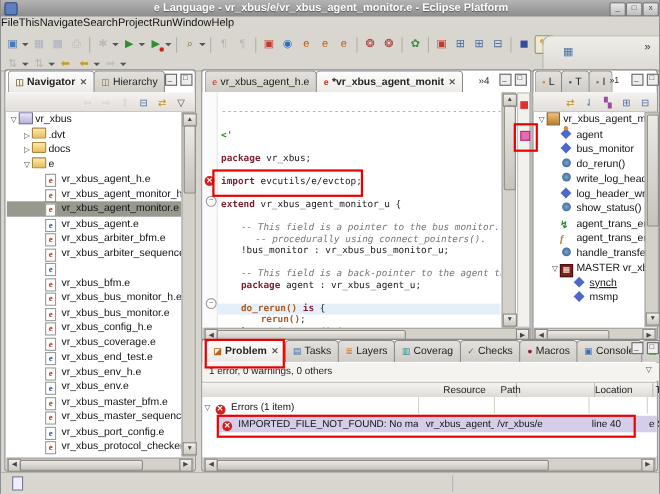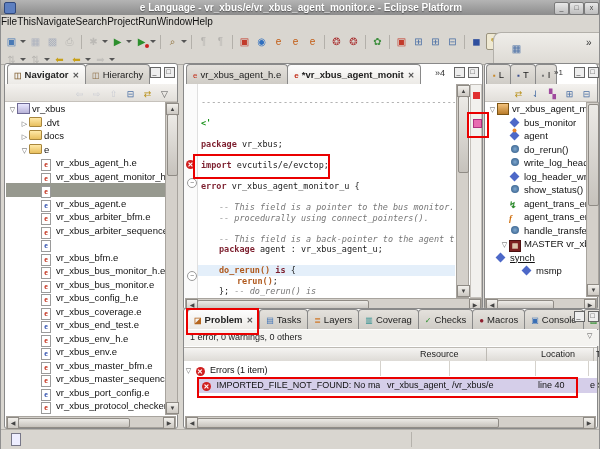--- a/index.html
+++ b/index.html
@@ -128,21 +128,21 @@
 <div class="abs" style="left:4px;top:84px;width:172px;height:17px;background:linear-gradient(#f4f2ef,#e2dfda);border-bottom:1px solid #c6c2bc">
   <span id="nav-tools" class="abs" style="right:4px;top:1px"><span class="tbi dis" style="color: rgb(138, 151, 181); font-size: 9px;">⇦</span><span class="tbi dis" style="color: rgb(138, 151, 181); font-size: 9px;">⇨</span><span class="tbi dis" style="color: rgb(138, 151, 181); font-size: 9px;">⇧</span><span class="tbi" style="color: rgb(74, 111, 165); font-size: 9px;">⊟</span><span class="tbi" style="color: rgb(184, 144, 24); font-size: 9px;">⇄</span><span class="tbi" style="color: rgb(85, 85, 85); font-size: 9px;">▽</span></span>
 </div>
 <div class="tree" id="nav-tree" style="left:5px;top:102px;width:159px;height:313px">
     <div class="trow" style="padding-left: 2px;"><span class="exp">▽</span><span class="ti"><span class="ic-project" style="display: block;"></span></span><span>vr_xbus</span></div>
     <div class="trow" style="padding-left: 14px;"><span class="exp">▷</span><span class="ti"><span class="ic-folder" style="display: block;"></span></span><span>.dvt</span></div>
     <div class="trow" style="padding-left: 14px;"><span class="exp">▷</span><span class="ti"><span class="ic-folder" style="display: block;"></span></span><span>docs</span></div>
     <div class="trow" style="padding-left: 14px;"><span class="exp">▽</span><span class="ti"><span class="ic-folder" style="display: block;"></span></span><span>e</span></div>
     <div class="trow" style="padding-left: 26px;"><span class="exp"> </span><span class="ti"><span class="ic-efile" style="display: block;">e</span></span><span>vr_xbus_agent_h.e</span></div>
     <div class="trow" style="padding-left: 26px;"><span class="exp"> </span><span class="ti"><span class="ic-efile" style="display: block;">e</span></span><span>vr_xbus_agent_monitor_h.e</span></div>
-    <div class="trow sel" style="padding-left: 26px;"><span class="exp"> </span><span class="ti"><span class="ic-efile" style="display: block;">e</span></span></div>
+    <div class="trow sel" style="padding-left: 26px;"><span class="exp"> </span><span class="ti"><span class="ic-efile" style="display: block;">e</span></span><span>vr_xbus_agent_monitor.e</span></div>
     <div class="trow" style="padding-left: 26px;"><span class="exp"> </span><span class="ti"><span class="ic-efile blue" style="display: block;">e</span></span><span>vr_xbus_agent.e</span></div>
     <div class="trow" style="padding-left: 26px;"><span class="exp"> </span><span class="ti"><span class="ic-efile" style="display: block;">e</span></span><span>vr_xbus_arbiter_bfm.e</span></div>
     <div class="trow" style="padding-left: 26px;"><span class="exp"> </span><span class="ti"><span class="ic-efile" style="display: block;">e</span></span><span>vr_xbus_arbiter_sequence_h.e</span></div>
     <div class="trow" style="padding-left: 26px;"><span class="exp"> </span><span class="ti"><span class="ic-efile blue" style="display: block;">e</span></span></div>
     <div class="trow" style="padding-left: 26px;"><span class="exp"> </span><span class="ti"><span class="ic-efile" style="display: block;">e</span></span><span>vr_xbus_bfm.e</span></div>
     <div class="trow" style="padding-left: 26px;"><span class="exp"> </span><span class="ti"><span class="ic-efile" style="display: block;">e</span></span><span>vr_xbus_bus_monitor_h.e</span></div>
     <div class="trow" style="padding-left: 26px;"><span class="exp"> </span><span class="ti"><span class="ic-efile" style="display: block;">e</span></span><span>vr_xbus_bus_monitor.e</span></div>
     <div class="trow" style="padding-left: 26px;"><span class="exp"> </span><span class="ti"><span class="ic-efile" style="display: block;">e</span></span><span>vr_xbus_config_h.e</span></div>
     <div class="trow" style="padding-left: 26px;"><span class="exp"> </span><span class="ti"><span class="ic-efile" style="display: block;">e</span></span><span>vr_xbus_coverage.e</span></div>
     <div class="trow" style="padding-left: 26px;"><span class="exp"> </span><span class="ti"><span class="ic-efile blue" style="display: block;">e</span></span><span>vr_xbus_end_test.e</span></div>
@@ -173,24 +173,25 @@
 <div class="gutter abs" style="left:183px;top:84px;width:13px;height:214px"></div>
 <div id="code" style="left: 197px; top: 84px; width: 257px; height: 214px; padding-top: 13px;">
     <div class="cl" style="padding-left: 3px;"><span class="tok-dash">--------------------------------------------------------------------------</span></div>
     <div class="cl" style="padding-left: 3px;"></div>
     <div class="cl" style="padding-left: 3px;"><span class="tok-grn">&lt;'</span></div>
     <div class="cl" style="padding-left: 3px;"></div>
     <div class="cl" style="padding-left: 3px;"><span class="tok-kw">package</span><span class="tok-pl"> vr_xbus;</span></div>
     <div class="cl" style="padding-left: 3px;"></div>
     <div class="cl" style="padding-left: 3px;"><span class="tok-kw">import</span><span class="tok-pl"> evcutils/e/evctop;</span></div>
     <div class="cl" style="padding-left: 3px;"></div>
-    <div class="cl" style="padding-left: 3px;"><span class="tok-kw">error</span><span class="tok-bold"> vr_xbus_agent_monitor_u {</span></div>
+    <div class="cl" style="padding-left: 3px;"><span class="tok-kw">extend</span><span class="tok-bold"> vr_xbus_agent_monitor_u {</span></div>
     <div class="cl" style="padding-left: 3px;"></div>
     <div class="cl" style="padding-left: 21px;"><span class="tok-cmt">-- This field is a pointer to the bus monitor. Note</span></div>
-    <div class="cl" style="padding-left: 21px;"><span class="tok-cmt">-- procedurally using connect_pointers().</span></div>
+    <div class="cl" style="padding-left: 21px; text-align: center;"><span class="tok-cmt">-- procedurally using connect_pointers().</span></div>
+    <div class="cl" style="padding-left: 21px;"><span class="tok-bold">!bus_monitor : vr_xbus_bus_monitor_u;</span></div>
     <div class="cl" style="padding-left: 21px;"></div>
     <div class="cl" style="padding-left: 21px;"><span class="tok-cmt">-- This field is a back-pointer to the agent this mo</span></div>
     <div class="cl" style="padding-left: 21px;"><span class="tok-kw">package</span><span class="tok-bold"> agent : vr_xbus_agent_u;</span></div>
     <div class="cl" style="padding-left: 21px;"></div>
     <div class="cl hl" style="padding-left: 21px;"><span class="tok-fn">do_rerun()</span><span class="tok-kw"> is</span><span class="tok-pl"> {</span></div>
     <div class="cl" style="padding-left: 39px;"><span class="tok-fn">rerun()</span><span class="tok-pl">;</span></div>
     <div class="cl" style="padding-left: 21px;"><span class="tok-pl">}; </span><span class="tok-cmt">-- do_rerun() is</span></div>
   </div>
 
 <div class="erricon abs" style="left:185px;top:160px">✕</div>
@@ -216,52 +217,53 @@
 <div class="viewtabs" style="left:485px;top:64px" id="outline-tabs"><span class="vtab"><span style="color: rgb(201, 138, 44); margin-right: 3px; font-size: 8px;">▪</span><span>L</span></span><span class="vtab"><span style="color: rgb(58, 79, 143); margin-right: 3px; font-size: 8px;">▪</span><span>T</span></span><span class="vtab"><span style="color: rgb(119, 119, 119); margin-right: 3px; font-size: 8px;">▪</span><span>I</span></span></div>
 <span class="abs" style="left:553px;top:68px;font-size:8px;color:#333">»1</span>
 <div class="minmax abs" style="left:570px;top:67px">
   <span class="mmbox">_</span><span class="mmbox">□</span>
 </div>
 <div class="abs" style="left:484px;top:84px;width:112px;height:17px;background:linear-gradient(#f4f2ef,#e2dfda);border-bottom:1px solid #c6c2bc">
   <span id="outline-tools" class="abs" style="right:2px;top:1px"><span class="tbi" style="color: rgb(184, 144, 24); font-size: 9px;">⇄</span><span class="tbi" style="color: rgb(74, 111, 165); font-size: 9px;">⇃</span><span class="tbi" style="color: rgb(160, 74, 158); font-size: 9px;">▚</span><span class="tbi" style="color: rgb(74, 111, 165); font-size: 9px;">⊞</span><span class="tbi" style="color: rgb(74, 111, 165); font-size: 9px;">⊟</span></span>
 </div>
 <div class="tree" id="outline-tree" style="left:485px;top:102px;width:101px;height:195px">
     <div class="trow" style="padding-left: 2px;"><span class="exp">▽</span><span class="ti"><span class="ic-root" style="display: block;"></span></span><span>vr_xbus_agent_mo</span></div>
+    <div class="trow" style="padding-left: 14px;"><span class="exp"> </span><span class="ti"><span class="diam dot" style="display: block;"></span></span><span>agent</span></div>
     <div class="trow" style="padding-left: 14px;"><span class="exp"> </span><span class="ti"><span class="diam" style="display: block;"></span></span><span>bus_monitor</span></div>
-    <div class="trow" style="padding-left: 14px;"><span class="exp"> </span><span class="ti"><span class="diam dot" style="display: block;"></span></span><span>agent</span></div>
     <div class="trow" style="padding-left: 14px;"><span class="exp"> </span><span class="ti"><span class="meth" style="display: block;"></span></span><span>do_rerun()</span></div>
     <div class="trow" style="padding-left: 14px;"><span class="exp"> </span><span class="ti"><span class="meth" style="display: block;"></span></span><span>write_log_heade</span></div>
     <div class="trow" style="padding-left: 14px;"><span class="exp"> </span><span class="ti"><span class="diam" style="display: block;"></span></span><span>log_header_writ</span></div>
     <div class="trow" style="padding-left: 14px;"><span class="exp"> </span><span class="ti"><span class="meth" style="display: block;"></span></span><span>show_status()</span></div>
     <div class="trow" style="padding-left: 14px;"><span class="exp"> </span><span class="ti"><span class="pin" style="display: block;">↯</span></span><span>agent_trans_end</span></div>
     <div class="trow" style="padding-left: 14px;"><span class="exp"> </span><span class="ti"><span class="fhook" style="display: block;">f</span></span><span>agent_trans_end</span></div>
     <div class="trow" style="padding-left: 14px;"><span class="exp"> </span><span class="ti"><span class="meth" style="display: block;"></span></span><span>handle_transfer_</span></div>
     <div class="trow" style="padding-left: 14px;"><span class="exp">▽</span><span class="ti"><span class="ic-master" style="display: block;">▦</span></span><span>MASTER vr_xbus_a</span></div>
-    <div class="trow" style=" text-decoration: underline;"><span class="exp"> </span><span class="ti"><span class="diam" style="display: block;"></span></span><span>synch</span></div>
+    <div class="trow" style="padding-left: 26px; text-decoration: underline;"><span class="exp"> </span><span class="ti"><span class="diam" style="display: block;"></span></span><span>synch</span></div>
     <div class="trow" style="padding-left: 26px;"><span class="exp"> </span><span class="ti"><span class="diam" style="display: block;"></span></span><span>msmp</span></div>
   </div>
 <div class="sb-v" style="left:585px;top:102px;height:195px">
   <div class="sb-thumb" style="left:1px;top:1px;width:9px;height:100px"></div>
   <div class="sb-btn" style="left:0;bottom:0;width:11px;height:10px">▼</div>
 </div>
 <div class="sb-h" style="left:484px;top:298px;width:112px">
   <div class="sb-btn" style="left:0;top:0;width:10px;height:10px">◀</div>
   <div class="sb-thumb" style="left:11px;top:1px;width:55px;height:8px"></div>
   <div class="sb-btn" style="right:0;top:0;width:10px;height:10px">▶</div>
 </div>
 
 <div class="panel abs" style="left:182px;top:308px;width:415px;height:121px"></div>
 <div class="viewtabs" style="left:186px;top:309px" id="prob-tabs"><span class="vtab active"><span style="color: rgb(181, 101, 29); margin-right: 3px; font-size: 8px;">◪</span><span>Problem</span><span class="close">✕</span></span><span class="vtab"><span style="color: rgb(58, 111, 181); margin-right: 3px; font-size: 8px;">▤</span><span>Tasks</span></span><span class="vtab"><span style="color: rgb(208, 120, 40); margin-right: 3px; font-size: 8px;">≣</span><span>Layers</span></span><span class="vtab"><span style="color: rgb(47, 143, 143); margin-right: 3px; font-size: 8px;">▥</span><span>Coverag</span></span><span class="vtab"><span style="color: rgb(45, 143, 45); margin-right: 3px; font-size: 8px;">✓</span><span>Checks</span></span><span class="vtab"><span style="color: rgb(143, 31, 47); margin-right: 3px; font-size: 8px;">●</span><span>Macros</span></span><span class="vtab"><span style="color: rgb(58, 111, 181); margin-right: 3px; font-size: 8px;">▣</span><span>Console</span></span><span class="vtab"><span style="color: rgb(45, 143, 45); margin-right: 3px; font-size: 8px;">▦</span></span></div>
 <div class="minmax abs" style="left:570px;top:311px">
   <span class="mmbox">_</span><span class="mmbox">□</span>
 </div>
 <div class="abs" id="prob-summary" style="left:183px;top:330px;width:413px;height:16px">1 error, 0 warnings, 0 others</div>
 <span class="abs" style="left:586px;top:332px;font-size:7px;color:#555">▽</span>
 <div class="hdr-row" style="left:183px;top:347px;width:413px;height:14px" id="prob-hdr">
-    <span class="hdr-cell" style="left: 216px; width: 66px; padding-left: 20px;">Resource</span>
+    <span class="hdr-cell" style="left: 199px; width: 66px; padding-left: 20px;">Resource</span>
+    <span class="hdr-cell" style="left: 268px; width: 85px;">Path</span>
     <span class="hdr-cell" style="left: 354px; width: 52px;">Location</span>
     <span class="hdr-cell" style="left: 409px; width: 40px;">Type</span>
   </div>
 <div class="abs" style="left:183px;top:361px;width:413px;height:54px;background:#fff">
   <div class="prow" style="left:0;top:2px;width:413px">
     <span class="exp">▽</span>
     <span class="erricon" style="position:static;display:inline-block;vertical-align:-1px">✕</span>
     <span style="margin-left:3px">Errors (1 item)</span>
   </div>
   <div class="prow sel-lav" style="left:14px;top:17px;width:399px;height:15px">

